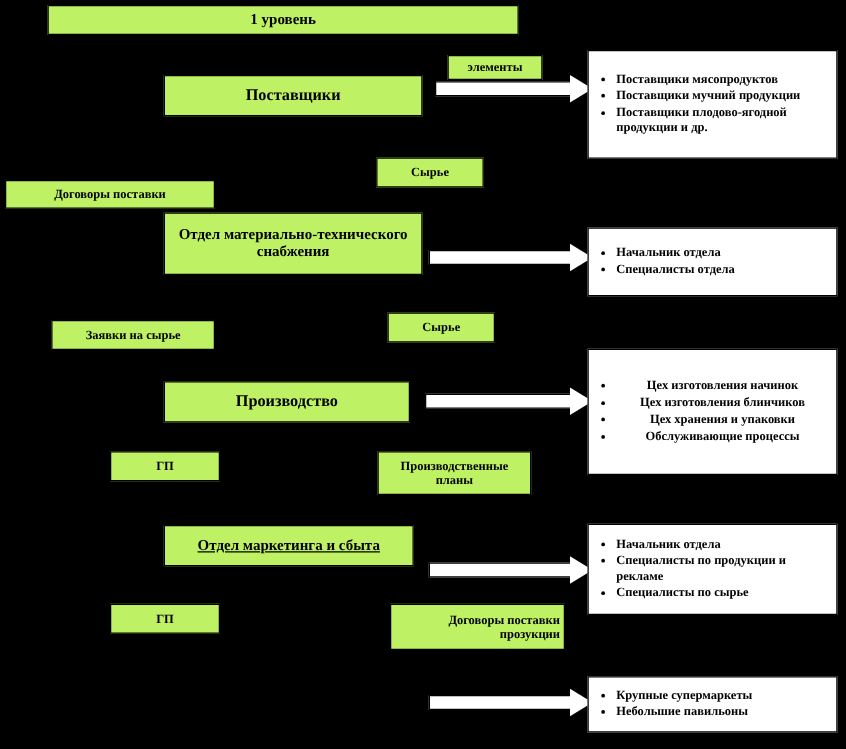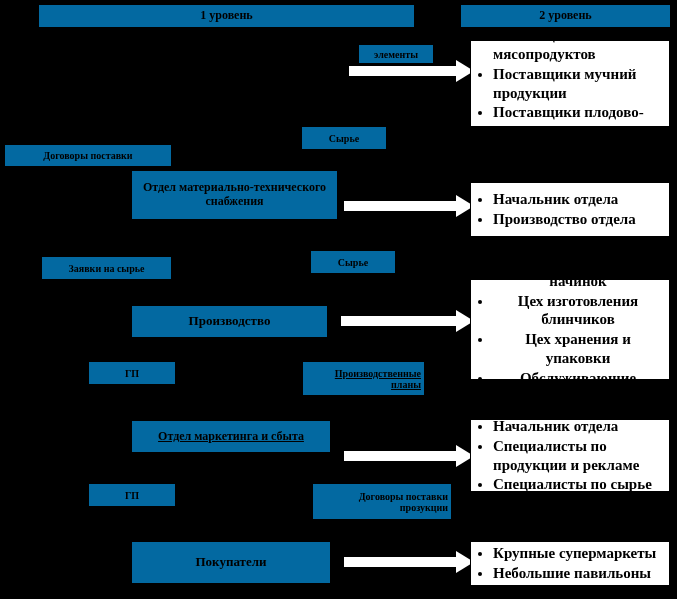--- a/index.html
+++ b/index.html
@@ -10,21 +10,21 @@
   #canvas {
     position: relative;
     width: 677px;
     height: 599px;
     background: #000000;
     font-family: "Liberation Serif", serif;
     overflow: hidden;
   }
   .box {
     position: absolute;
-    background: #0369a1;
+    background: #bef264;
     border: 1px solid #000000;
     box-sizing: border-box;
     color: #000000;
     display: flex;
     align-items: center;
     justify-content: center;
     text-align: center;
     font-weight: bold;
     line-height: 1.15;
   }
@@ -52,21 +52,21 @@
     flex-direction: column;
     justify-content: center;
     padding: 4px 6px 4px 8px;
   }
   .list ul {
     margin: 0;
     padding-left: 14px;
     list-style-type: disc;
   }
   .list li {
-    font-size: 15px;
+    font-size: 10px;
     font-weight: bold;
     line-height: 1.25;
     margin: 1px 0;
   }
   .arrow {
     position: absolute;
     height: 22px;
   }
   .arrow .shaft {
     position: absolute;
@@ -100,24 +100,24 @@
   }
 </style>
 </head>
 <body>
 
 <div id="canvas">
 
   <div class="box hdr" style="left:38px; top:4px; width:377px; height:24px;">
     <span>1 уровень</span>
   </div>
-  <div class="box hdr" style="left:460px; top:4px; width:211px; height:24px;">
-    <span>2 уровень</span>
-  </div>
-
+
+  <div class="box proc" style="left:131px; top:60px; width:207px; height:33px;">
+    <span>Поставщики</span>
+  </div>
 
   <div class="box small" style="left:358px; top:44px; width:76px; height:20px;">
     <span>элементы</span>
   </div>
 
   <div class="arrow" style="left:348px; top:60px; width:126px;">
     <div class="shaft" style="width:108px;"></div>
     <div class="head" style="left:108px;"></div>
   </div>
 
@@ -142,21 +142,21 @@
   </div>
 
   <div class="arrow" style="left:343px; top:195px; width:131px;">
     <div class="shaft" style="width:113px;"></div>
     <div class="head" style="left:113px;"></div>
   </div>
 
   <div class="list" style="left:470px; top:182px; width:200px; height:55px;">
     <ul>
       <li>Начальник отдела</li>
-      <li>Производство отдела</li>
+      <li>Специалисты отдела</li>
     </ul>
   </div>
 
   <div class="box small" style="left:41px; top:256px; width:131px; height:24px;align-items:center;">
     <span>Заявки на сырье</span>
   </div>
 
   <div class="box small" style="left:310px; top:250px; width:86px; height:24px;">
     <span>Сырье</span>
   </div>
@@ -176,21 +176,21 @@
       <li>Цех изготовления блинчиков</li>
       <li>Цех хранения и упаковки</li>
       <li>Обслуживающие процессы</li>
     </ul>
   </div>
 
   <div class="box small" style="left:88px; top:361px; width:88px; height:24px;">
     <span>ГП</span>
   </div>
 
-  <div class="box small" style="left:302px; top:361px; width:123px; height:35px; justify-content:flex-start; text-align:right;text-decoration:underline;">
+  <div class="box small" style="left:302px; top:361px; width:123px; height:35px; justify-content:flex-start; text-align:center;">
     <span>Производственные планы</span>
   </div>
 
   <div class="box proc" style="left:131px; top:420px; width:200px; height:33px; font-size:12px;text-decoration:underline;">
     <span>Отдел маркетинга и сбыта</span>
   </div>
 
   <div class="arrow" style="left:343px; top:445px; width:131px;">
     <div class="shaft" style="width:113px;"></div>
     <div class="head" style="left:113px;"></div>
@@ -205,23 +205,20 @@
   </div>
 
   <div class="box small" style="left:88px; top:483px; width:88px; height:24px;">
     <span>ГП</span>
   </div>
 
   <div class="box small" style="left:312px; top:483px; width:140px; height:37px; justify-content:flex-start; text-align:right;">
     <span>Договоры поставки прозукции</span>
   </div>
 
-  <div class="box proc" style="left:131px; top:541px; width:200px; height:43px;">
-    <span>Покупатели</span>
-  </div>
 
   <div class="arrow" style="left:343px; top:551px; width:131px;">
     <div class="shaft" style="width:113px;"></div>
     <div class="head" style="left:113px;"></div>
   </div>
 
   <div class="list" style="left:470px; top:541px; width:200px; height:45px;">
     <ul>
       <li>Крупные супермаркеты</li>
       <li>Небольшие павильоны</li>

